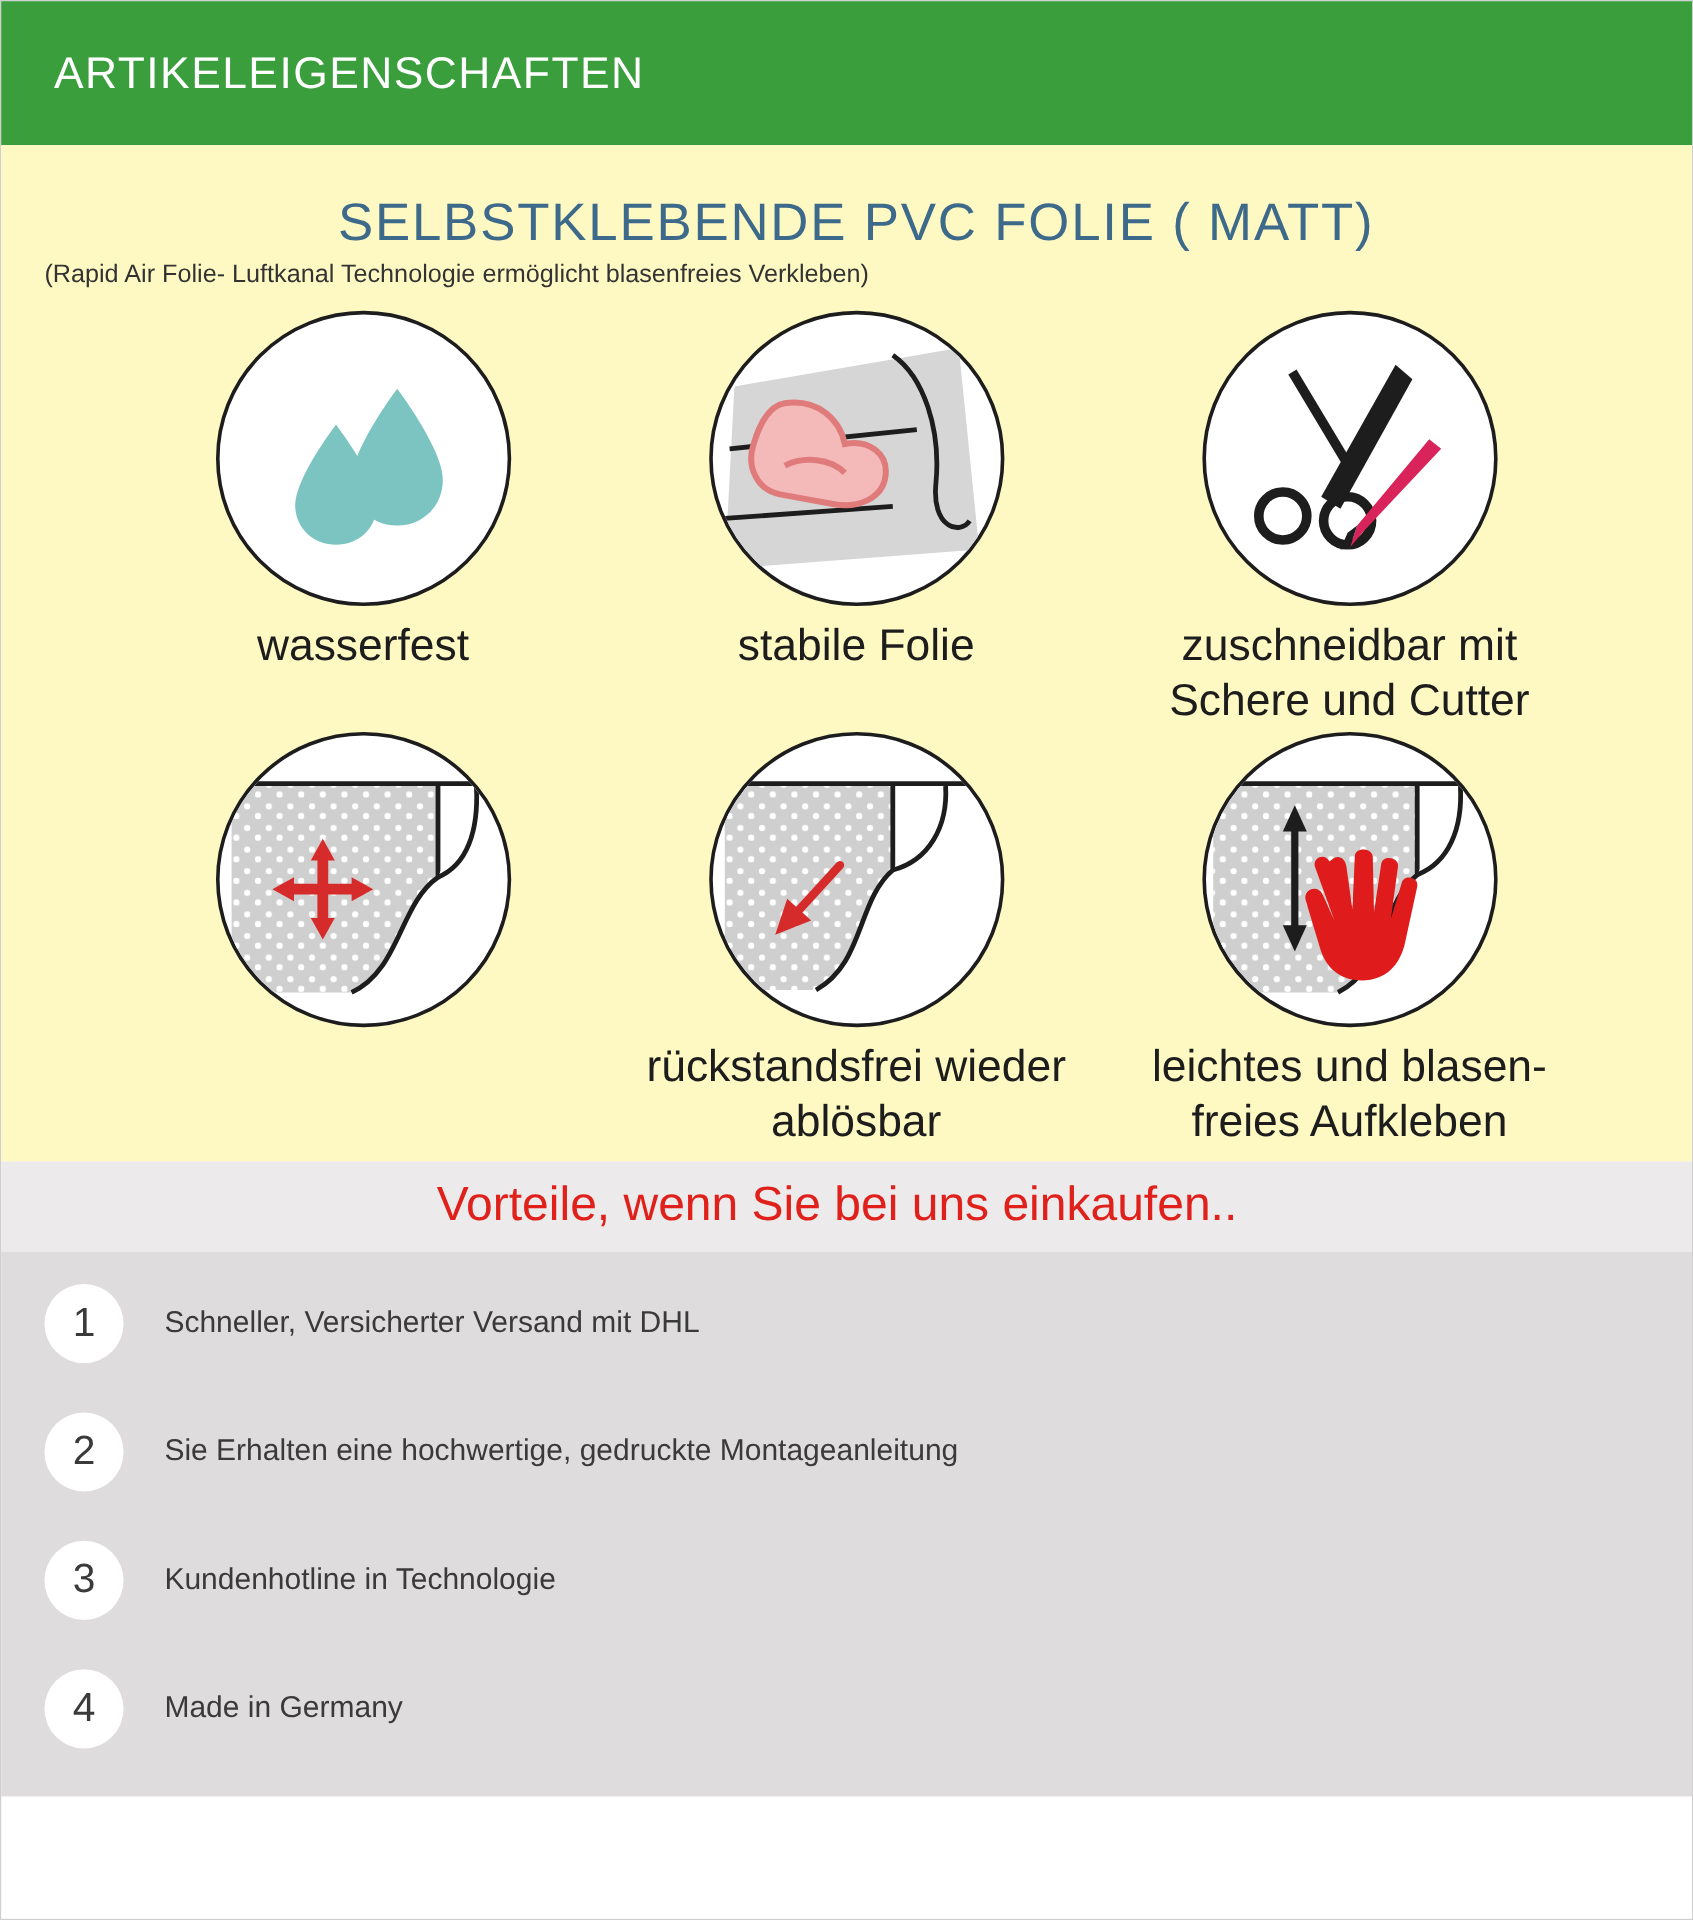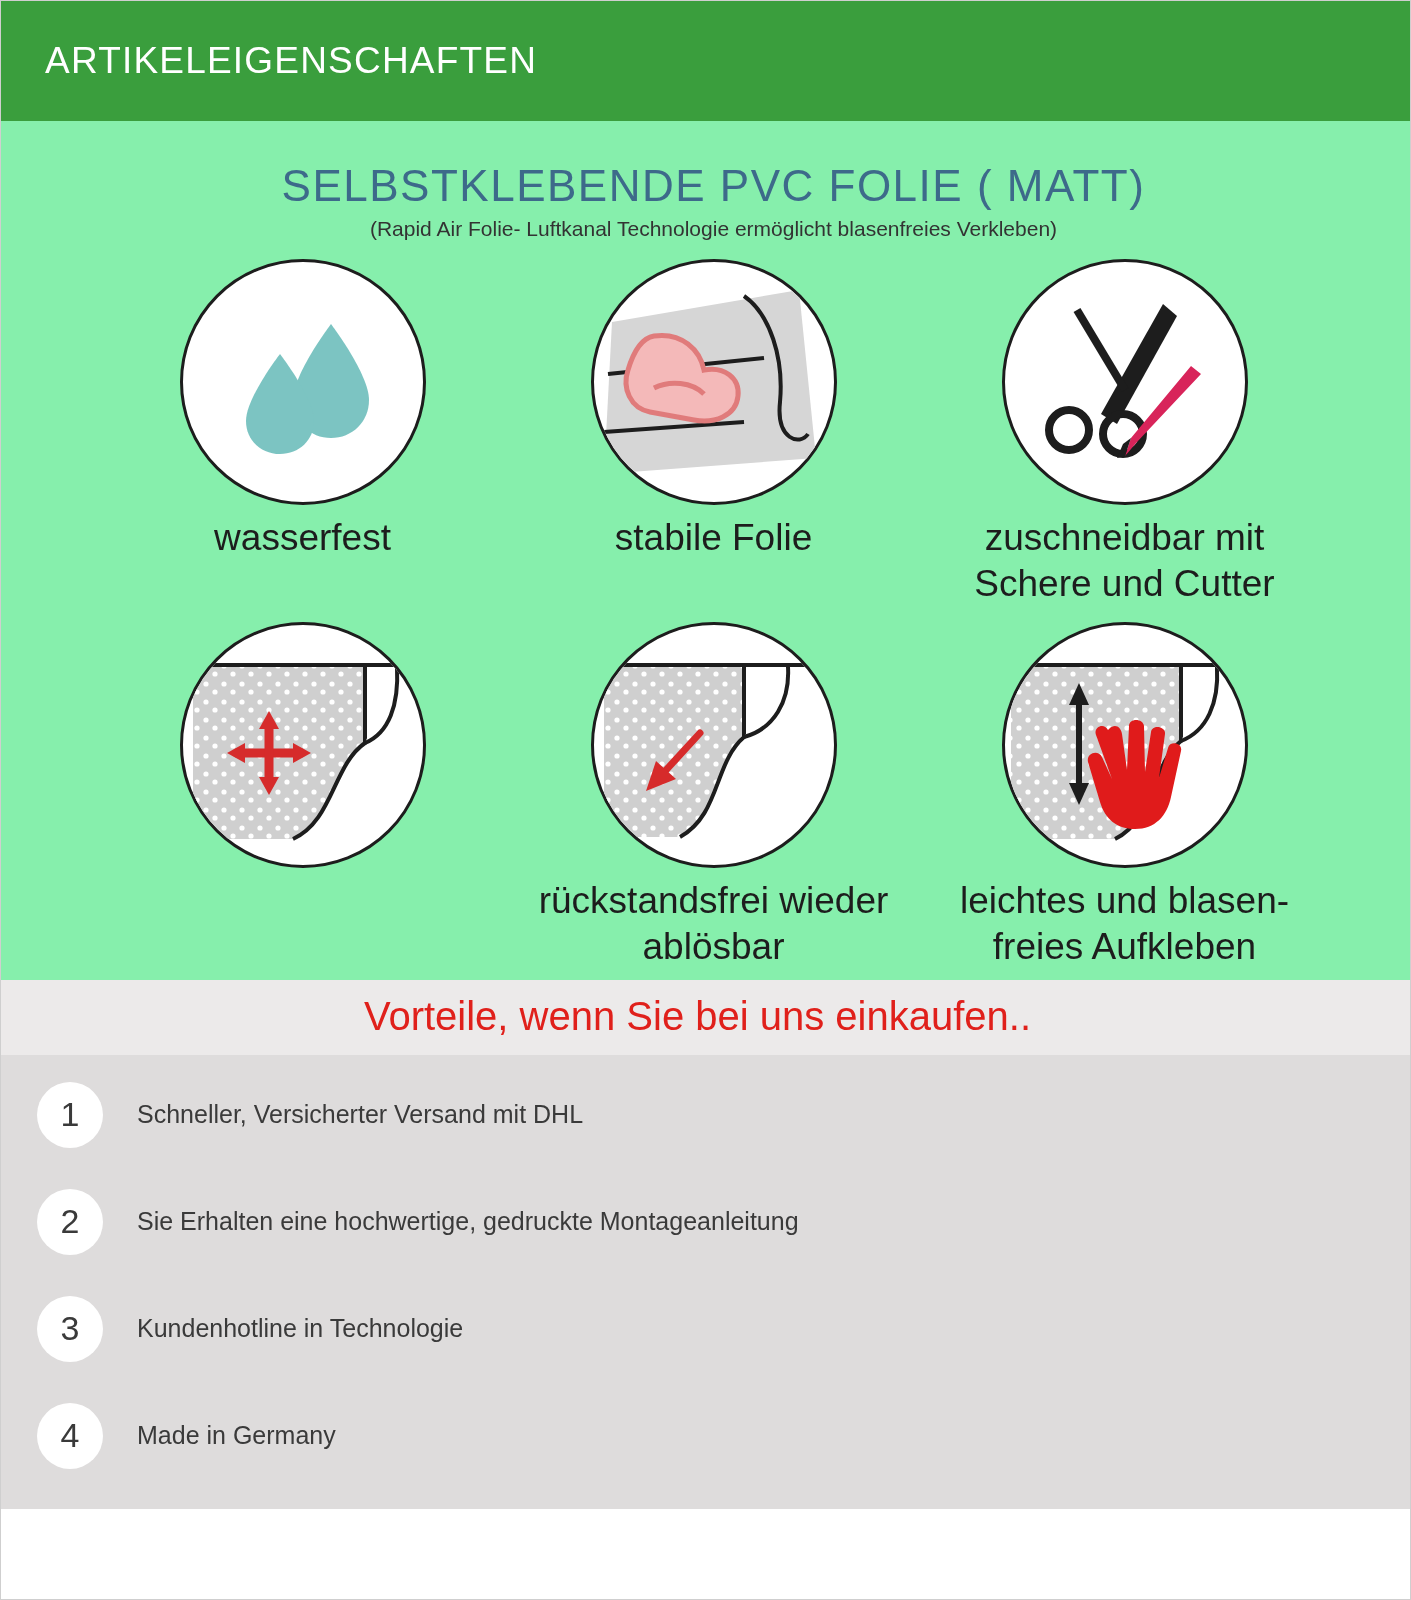--- a/index.html
+++ b/index.html
@@ -34,45 +34,44 @@
   }
   .header-title {
     color: #ffffff;
     font-size: 37px;
     letter-spacing: 1.2px;
     font-family: "Liberation Sans", sans-serif;
   }
 
   
   .feature-panel {
-    background: #86efac;
+    background: #fef9c3;
     padding: 40px 20px 10px 36px;
     box-sizing: border-box;
   }
   .feature-heading {
     text-align: center;
     color: #3d6a8a;
     font-size: 44px;
     letter-spacing: 1.5px;
     font-family: "Liberation Sans", sans-serif;
     margin: 0 0 6px 0;
   }
   .feature-sub {
-    text-align: center;
     color: #333333;
     font-size: 21px;
     font-family: "Liberation Sans", sans-serif;
     margin: 0 0 18px 0;
   }
 
   .feature-grid {
     display: grid;
     grid-template-columns: repeat(3, 1fr);
     grid-template-rows: auto auto;
-    row-gap: 14px;
+    row-gap: 2px;
     padding: 0 60px;
     box-sizing: border-box;
   }
   .feature-cell {
     display: flex;
     flex-direction: column;
     align-items: center;
   }
   .icon-circle {
     width: 240px;

